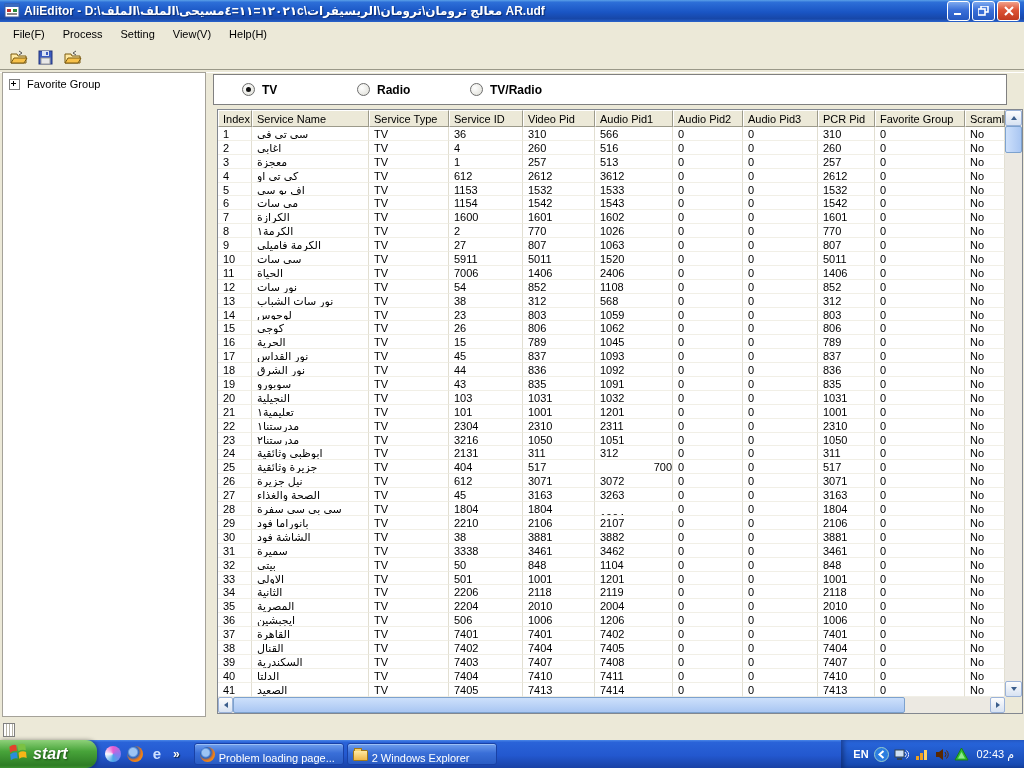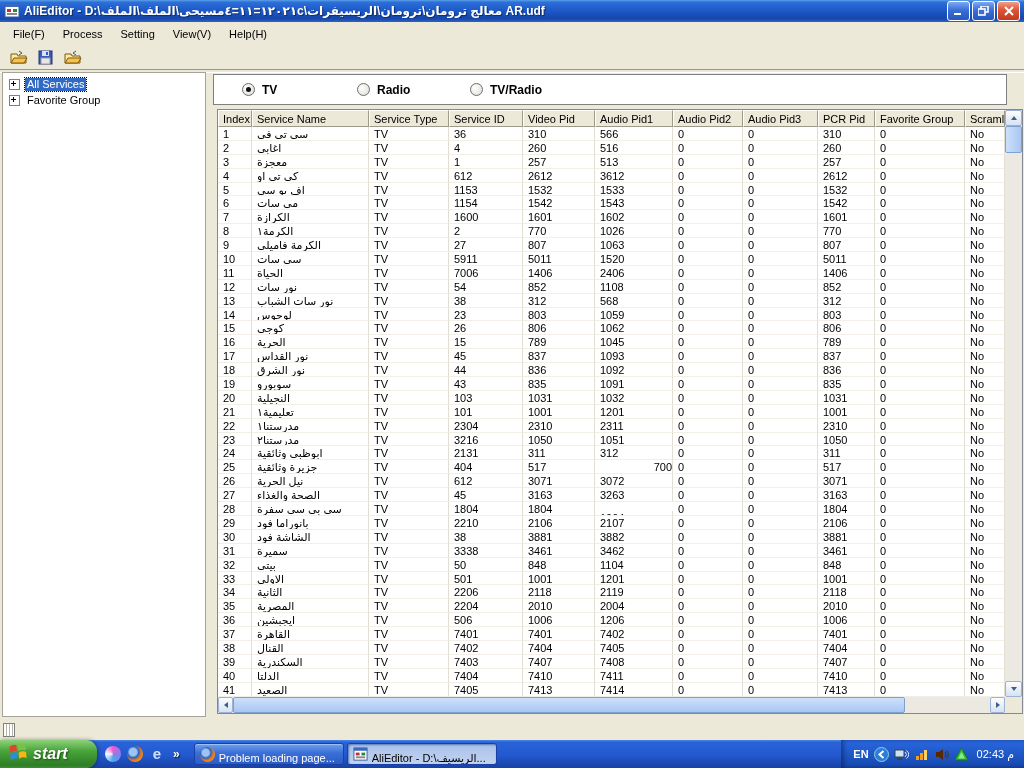--- a/index.html
+++ b/index.html
@@ -155,24 +155,20 @@
         <path d="M1 13 l3 -5 h13 l-3 5 z" fill="#f7c14a" stroke="#7a5a10"></path>
         <path d="M12 1 l-3 2 l3 2" fill="none" stroke="#555"></path>
       </svg>
   </span>
 </div>
 <div class="main-divider"></div>
 
 <div class="tree" id="tree">
     <div class="tree-row">
       <span class="plusbox"></span>
-      <span class="tree-label sel">All Services</span>
-    </div>
-    <div class="tree-row">
-      <span class="plusbox"></span>
       <span class="tree-label">Favorite Group</span>
     </div>
   </div>
 
 <div class="radio-strip" id="radios">
     <span class="radio-opt">
       <span class="rb on"></span>
       <span>TV</span>
     </span>
     <span class="radio-opt">
@@ -520,21 +516,21 @@
         <div class="gcell" style="width: 72px;"><span class="tseg">517</span></div>
         <div class="gcell" style="width: 78px; text-align: right;"><span class="tseg">700</span></div>
         <div class="gcell" style="width: 70px;"><span class="tseg">0</span></div>
         <div class="gcell" style="width: 75px;"><span class="tseg">0</span></div>
         <div class="gcell" style="width: 57px;"><span class="tseg">517</span></div>
         <div class="gcell" style="width: 90px;"><span class="tseg">0</span></div>
         <div class="gcell" style="width: 40px;"><span class="tseg">No</span></div>
       </div>
       <div class="grow">
         <div class="gcell" style="width: 34px;"><span class="tseg">26</span></div>
-        <div class="gcell" style="width: 117px;"><span class="tseg">نيل الحرية</span></div>
+        <div class="gcell" style="width: 117px;"><span class="tseg">نيل جزيرة</span></div>
         <div class="gcell" style="width: 80px;"><span class="tseg">TV</span></div>
         <div class="gcell" style="width: 74px;"><span class="tseg">612</span></div>
         <div class="gcell" style="width: 72px;"><span class="tseg">3071</span></div>
         <div class="gcell" style="width: 78px;"><span class="tseg">3072</span></div>
         <div class="gcell" style="width: 70px;"><span class="tseg">0</span></div>
         <div class="gcell" style="width: 75px;"><span class="tseg">0</span></div>
         <div class="gcell" style="width: 57px;"><span class="tseg">3071</span></div>
         <div class="gcell" style="width: 90px;"><span class="tseg">0</span></div>
         <div class="gcell" style="width: 40px;"><span class="tseg">No</span></div>
       </div>
@@ -777,29 +773,23 @@
     <span class="qlicon ql-swirl"></span>
     <span class="qlicon ql-firefox"></span>
     <span class="qlicon ql-ie">e</span>
     <span class="chev">»</span>
   </div>
   <div class="tasks" id="tasks">
       <div class="taskbtn">
         <span class="ticon ti-firefox"></span>
         <span class="lbl">Problem loading page...</span>
       </div>
-      <div class="taskbtn pressed">
-        <span class="ticon"><svg width="15" height="15" viewBox="0 0 16 16">
-            <rect x="1" y="1" width="14" height="13" fill="#fff" stroke="#3a5a9c"></rect>
-            <rect x="1" y="1" width="14" height="3" fill="#3a6ac0"></rect>
-            <rect x="3" y="6" width="4" height="3" fill="#c03030"></rect>
-            <rect x="9" y="6" width="4" height="3" fill="#2a8a3a"></rect>
-            <rect x="3" y="10" width="10" height="2" fill="#888"></rect>
-          </svg></span>
-        <span class="lbl"><span class="tseg">AliEditor - D:\</span><span class="tseg">الريسيف</span><span class="tseg">...</span></span>
+      <div class="taskbtn">
+        <span class="ticon ti-folder"></span>
+        <span class="lbl">2 Windows Explorer</span>
       </div>
     </div>
   <div class="tray">
     <span class="en">EN</span>
     <span class="tricon"><svg width="15" height="15">
           <circle cx="7.5" cy="7.5" r="7" fill="#2a7de0" stroke="#9cc"></circle>
           <path d="M9.5 4 L5.5 7.5 L9.5 11" stroke="#fff" stroke-width="2" fill="none"></path>
         </svg></span>
     <span class="tricon"><svg width="15" height="15">
           <rect x="1" y="3" width="9" height="7" fill="#cfe0f4" stroke="#345"></rect>

